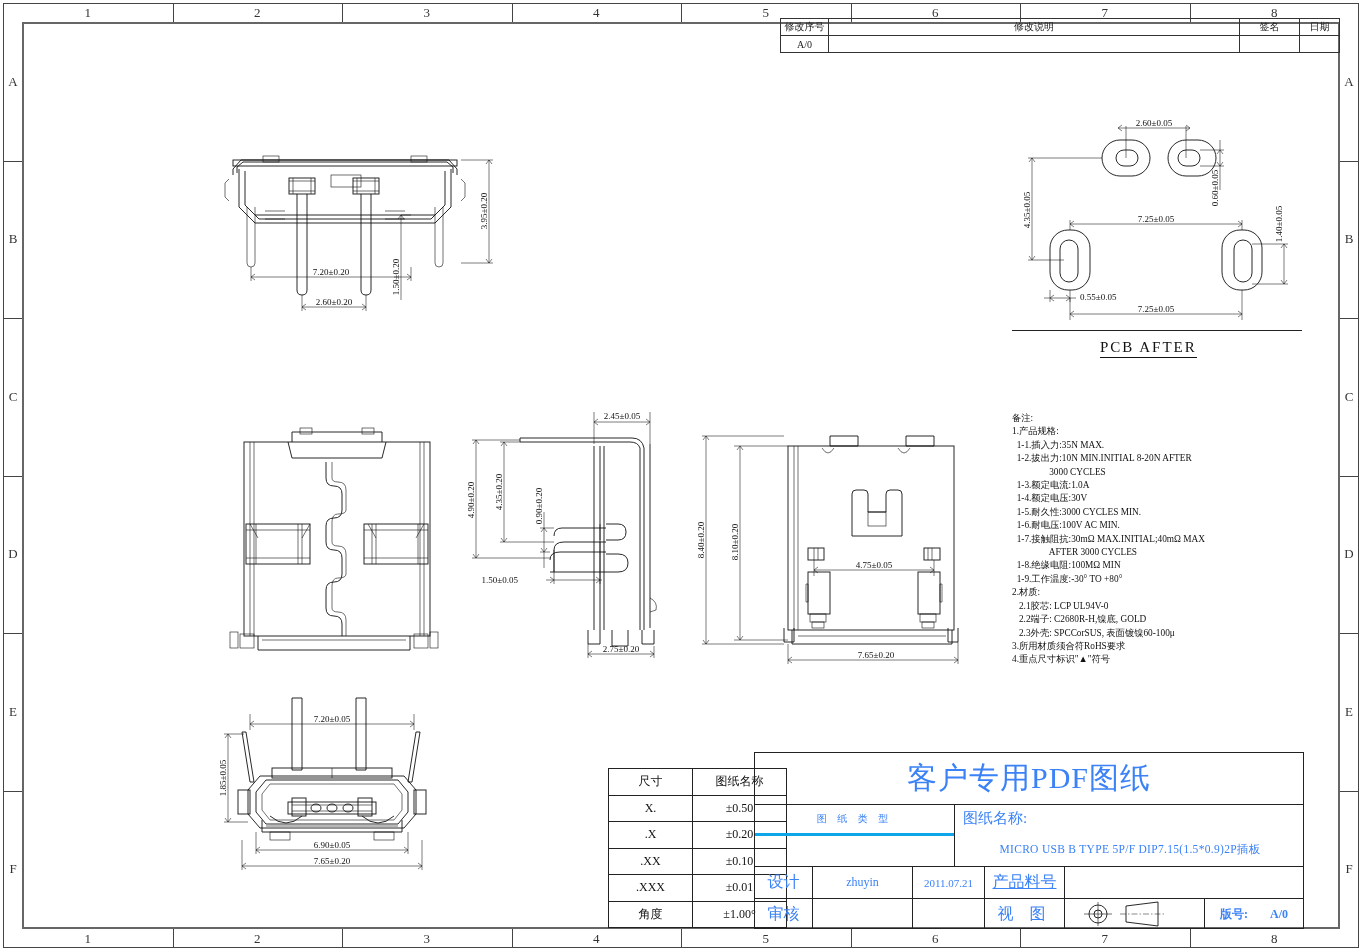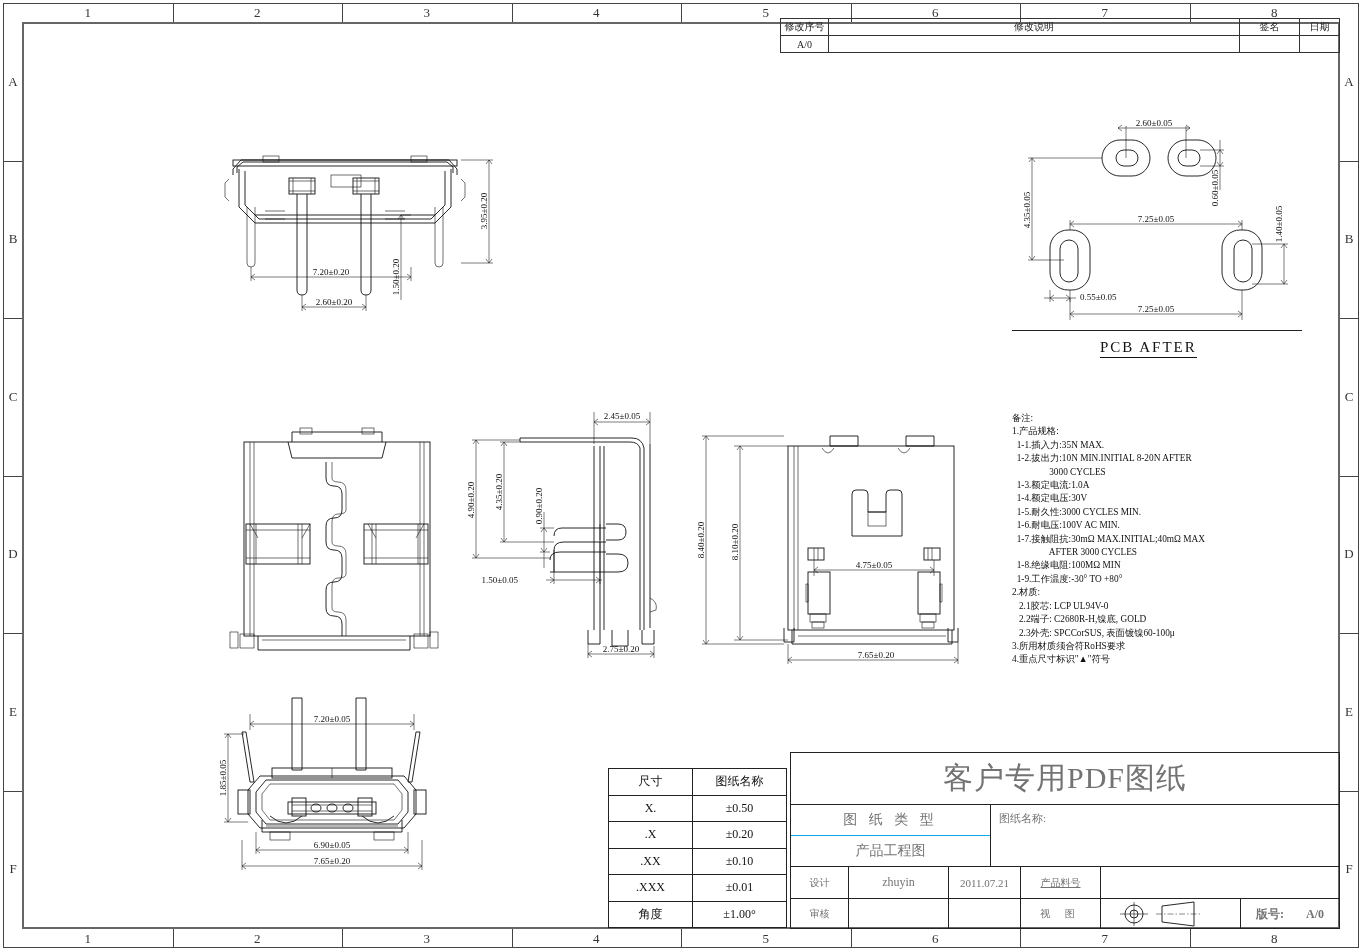--- a/index.html
+++ b/index.html
@@ -123,25 +123,25 @@
     height: 26.5px;
     text-align: center;
     font-family: "Liberation Serif", serif;
   }
   .tol-c1 { width: 84px; }
   .tol-c2 { width: 94px; }
 
   
   .title-block {
     position: absolute;
-    left: 790px; top: 752px;
+    left: 754px; top: 752px;
     width: 550px;
     height: 177px;
     border: 1px solid #222;
-    color: #737373;
+    color: #3b82f6;
   }
   .tb-main-title {
     position: absolute;
     left: 0; top: 0;
     width: 100%; height: 52px;
     display: flex; align-items: center; justify-content: center;
     font-size: 30px;
     letter-spacing: 1px;
     border-bottom: 1px solid #222;
     font-family: "Liberation Serif", serif;
@@ -151,38 +151,38 @@
     left: 0; top: 52px;
     width: 100%; height: 62px;
     border-bottom: 1px solid #222;
   }
   .tb-type-col {
     position: absolute; left: 0; top: 0;
     width: 200px; height: 100%;
     border-right: 1px solid #222;
   }
   .tb-type-l1 {
-    height: 31px; border-bottom: 1px solid #0ea5e9;
+    height: 31px; border-bottom: 3px solid #0ea5e9;
     display: flex; align-items: center; justify-content: center;
-    font-size: 14px; letter-spacing: 4px;
+    font-size: 10px; letter-spacing: 4px;
   }
   .tb-type-l2 {
     height: 30px;
     display: flex; align-items: center; justify-content: center;
     font-size: 14px;
   }
   .tb-name-col {
     position: absolute; left: 200px; top: 0;
     width: 350px; height: 100%;
   }
   .tb-name-l1 {
     height: 27px;
     display: flex; align-items: center;
     padding-left: 8px;
-    font-size: 11px;
+    font-size: 15px;
     text-align: right;
   }
   .tb-name-l2 {
     height: 34px;
     display: flex; align-items: center; justify-content: center;
     font-size: 11.5px;
     letter-spacing: 0.3px;
   }
   .tb-row3 {
     position: absolute; left: 0; top: 114px;
@@ -192,21 +192,21 @@
   }
   .tb-row4 {
     position: absolute; left: 0; top: 146px;
     width: 100%; height: 30px;
     display: flex;
     align-items: flex-end;
   }
   .tb-cell {
     border-right: 1px solid #222;
     display: flex; align-items: center; justify-content: center;
-    font-size: 10px;
+    font-size: 16px;
     height: 100%;
   }
   .tb-cell:last-child { border-right: none; }
   .c-design { width: 58px; }
   .c-designer { width: 100px; font-size: 12px; }
   .c-date { width: 72px; font-size: 11px; }
   .c-partlabel { width: 80px; text-decoration: underline; }
   .c-partval { flex: 1; }
   .c-check { width: 58px; }
   .c-checkval { width: 100px; }
@@ -633,24 +633,24 @@
     </tr>
   </tbody>
     </table>
 
   <div class="title-block">
     <div class="tb-main-title">客户专用PDF图纸</div>
 
     <div class="tb-row2">
       <div class="tb-type-col">
         <div class="tb-type-l1">图 纸 类 型</div>
-        <div class="tb-type-l2">产品工程图</div>
       </div>
       <div class="tb-name-col">
         <div class="tb-name-l1">图纸名称:</div>
+        <div class="tb-name-l2">MICRO USB B TYPE 5P/F DIP7.15(1.5*0.9)2P插板</div>
       </div>
     </div>
 
     <div class="tb-row3">
       <div class="tb-cell c-design">设计</div>
       <div class="tb-cell c-designer">zhuyin</div>
       <div class="tb-cell c-date">2011.07.21</div>
       <div class="tb-cell c-partlabel">产品料号</div>
       <div class="tb-cell c-partval"></div>
     </div>

